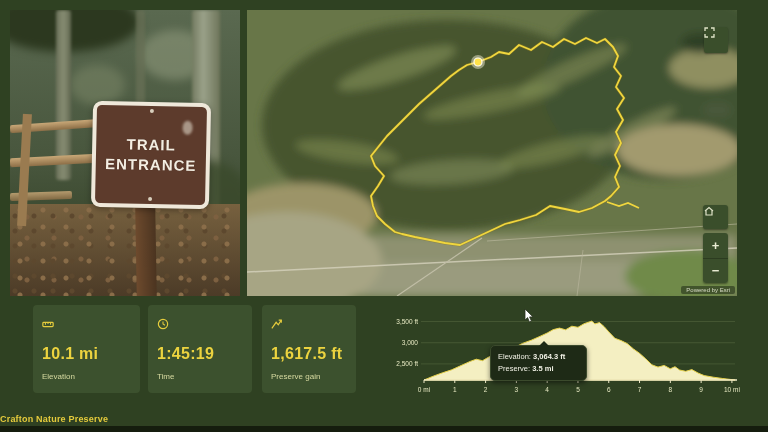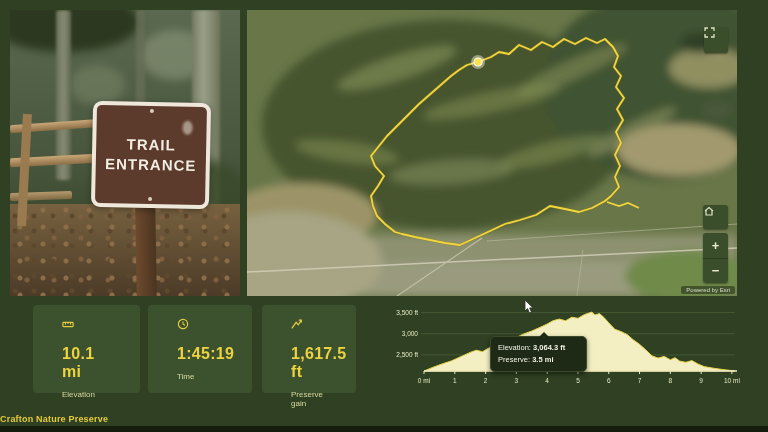--- a/index.html
+++ b/index.html
@@ -49,27 +49,27 @@
   .zoom-group{position:absolute;left:456px;top:223px;width:25px;height:50px;
     display:flex;flex-direction:column;border-radius:3px;overflow:hidden;
     box-shadow:0 1px 2px rgba(0,0,0,.4);}
   .zoom-group button{flex:1;background:#3a4e2b;border:none;color:#e8ebd2;
     font-size:13px;font-weight:bold;cursor:pointer;line-height:1;}
   .zoom-group button:first-child{border-bottom:1px solid #2c3c20;}
   .attribution{position:absolute;right:2px;bottom:2px;padding:1px 5px;font-size:6px;
     color:#d8dcc6;background:rgba(30,40,20,.55);border-radius:2px;}
 
   
-  .stat-card{position:absolute;top:305px;height:88px;background:#3c512e;border-radius:4px;padding:11px 29px;}
+  .stat-card{position:absolute;top:305px;height:88px;background:#3c512e;border-radius:4px;padding:11px 9px;}
   .stat-card .icon{width:12px;height:12px;color:#e5cc3d;}
   .stat-card .value{margin-top:11px;font-size:16px;font-weight:bold;color:#ecd33f;letter-spacing:.3px;}
   .stat-card .label{margin-top:9px;font-size:8px;color:#d7daa0;}
 
   
-  .chart{position:absolute;left:390px;top:298px;width:355px;height:92px;}
+  .chart{position:absolute;left:390px;top:307px;width:355px;height:92px;}
   .chart svg text.tick{font-size:6.5px;fill:#e7e9c2;font-family:"Liberation Sans",sans-serif;}
   .tooltip{position:absolute;left:100px;top:38px;width:97px;background:#1e2a16;border:1px solid #3b4a2c;
     border-radius:5px;padding:5px 7px;color:#f2f2e6;font-size:7.5px;line-height:12px;
     box-shadow:0 2px 5px rgba(0,0,0,.5);}
   .tooltip:before{content:"";position:absolute;top:-5px;left:48px;border:5px solid transparent;
     border-bottom-color:#1e2a16;border-top:none;}
   .tooltip b{font-weight:bold;}
   .cursor{position:absolute;left:134px;top:2px;width:10px;height:14px;}
 
   

